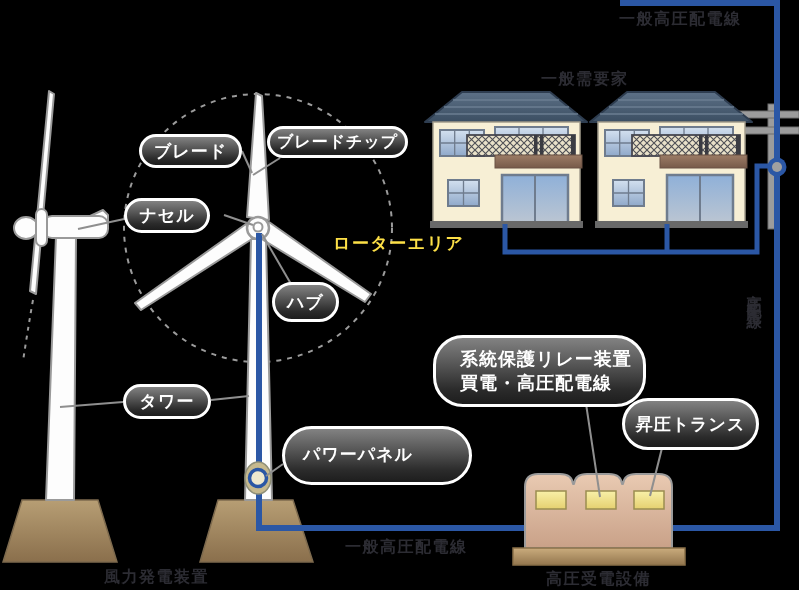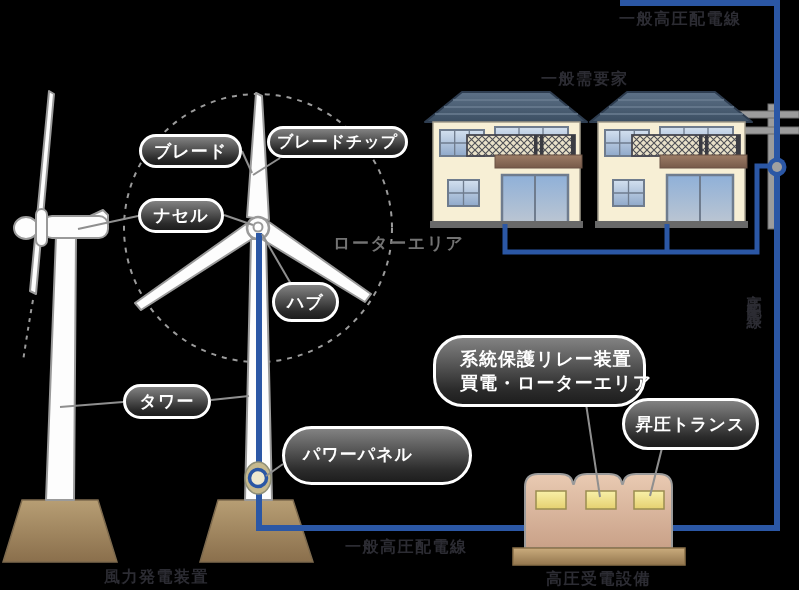--- a/index.html
+++ b/index.html
@@ -8,21 +8,21 @@
   .stage svg{position:absolute;left:0;top:0;}
   .pill{position:absolute;box-sizing:border-box;display:flex;align-items:center;justify-content:center;
         background:linear-gradient(180deg,#828282 0%,#565656 40%,#2b2b2b 78%,#1d1d1d 100%);
         border:3px solid #fff;border-radius:999px;color:#fff;font-weight:bold;
         font-size:17px;letter-spacing:1px;white-space:nowrap;z-index:5;}
   .pill.two{flex-direction:column;align-items:flex-start;border-radius:30px;
             padding-left:18px;line-height:1.35;justify-content:center;}
   .pill .ln{display:block;}
   .caption{position:absolute;color:#2c2c33;font-weight:bold;font-size:16px;
            letter-spacing:1.5px;white-space:nowrap;z-index:4;}
-  .caption.light{color:#737373;font-size:17px;}
+  .caption.light{color:#fde047;font-size:17px;}
   .caption.vertical{writing-mode:vertical-rl;letter-spacing:5px;font-size:15px;}
 </style>
 </head>
 <body>
 
 <div class="stage">
 
 <svg width="799" height="590" viewBox="0 0 799 590">
   <defs>
     <linearGradient id="gRoof" x1="0" y1="0" x2="0" y2="1">
@@ -151,29 +151,29 @@
     <path d="M123,402 L60,407"></path>
     <path d="M211,400 L249,396"></path>
     <path d="M283,464 L266,476"></path>
     <path d="M585,397 L600,497"></path>
     <path d="M666,432 L650,496"></path>
   </g>
 </svg>
 
 <div class="pill" style="left:139px;top:134px;width:103px;height:34px;">ブレード</div>
 <div class="pill" style="left:267px;top:126px;width:141px;height:32px;font-size:16px;">ブレードチップ</div>
-<div class="pill" style="left:138px;top:198px;width:86px;height:35px;">ナセル</div>
+<div class="pill" style="left:124px;top:198px;width:86px;height:35px;">ナセル</div>
 <div class="pill" style="left:272px;top:282px;width:67px;height:40px;">ハブ</div>
 <div class="pill" style="left:123px;top:384px;width:88px;height:35px;">タワー</div>
 <div class="pill two" style="left:282px;top:426px;width:190px;height:59px;">
   <span class="ln">パワーパネル</span>
 </div>
 <div class="pill two" style="left:433px;top:335px;width:213px;height:72px;font-size:18px;padding-left:24px;">
   <span class="ln">系統保護リレー装置</span>
-  <span class="ln">買電・ローターエリア</span>
+  <span class="ln">買電・高圧配電線</span>
 </div>
 <div class="pill" style="left:622px;top:398px;width:137px;height:52px;">昇圧トランス</div>
 
 <div class="caption light" style="left:333px;top:232px;">ローターエリア</div>
 <div class="caption" style="left:619px;top:9px;">一般高圧配電線</div>
 <div class="caption" style="left:541px;top:69px;">一般需要家</div>
 <div class="caption vertical" style="left:744px;top:282px;">高圧配電線</div>
 <div class="caption" style="left:345px;top:537px;">一般高圧配電線</div>
 <div class="caption" style="left:546px;top:569px;">高圧受電設備</div>
 <div class="caption" style="left:104px;top:567px;">風力発電装置</div>

